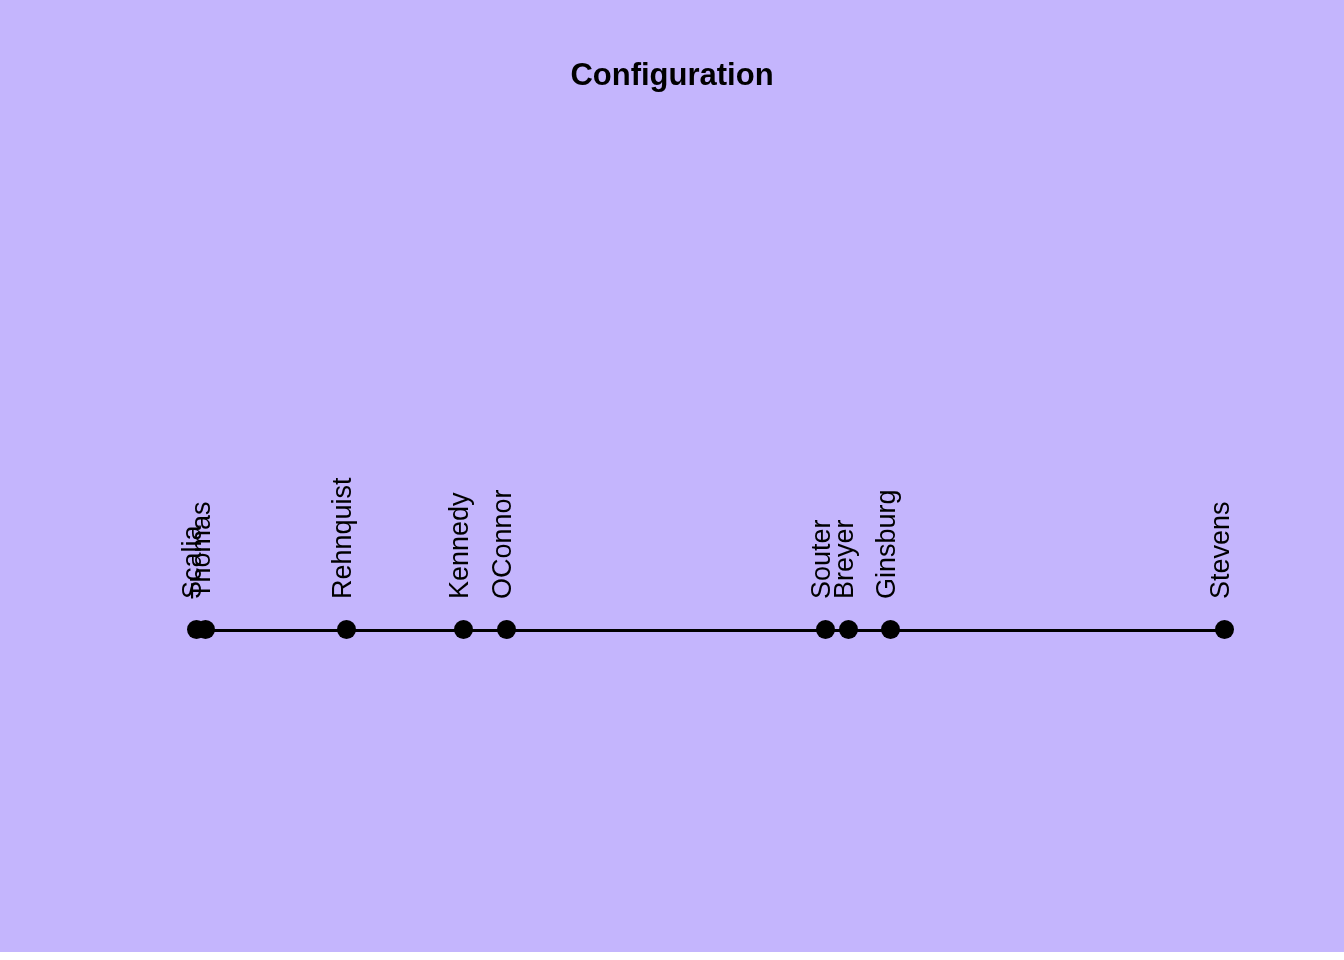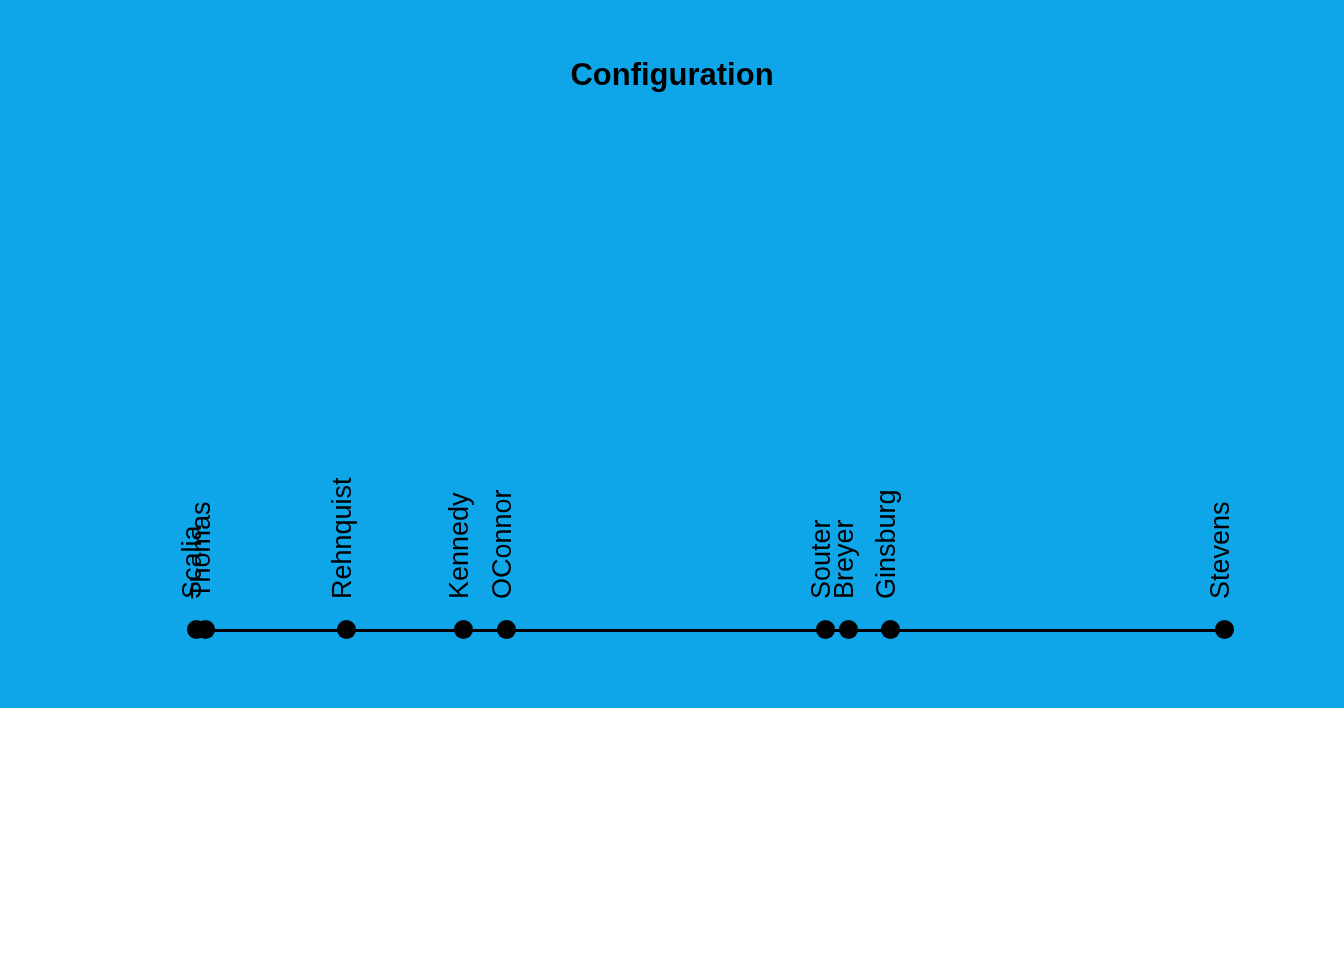--- a/index.html
+++ b/index.html
@@ -8,22 +8,22 @@
     padding: 0;
     background: #ffffff;
   }
   body {
     font-family: "Liberation Sans", sans-serif;
     color: #000000;
   }
   #canvas {
     position: relative;
     width: 1344px;
-    height: 708px;
-    background: #0ea5e9;
+    height: 952px;
+    background: #c4b5fd;
     overflow: hidden;
   }
   #plot-title {
     position: absolute;
     left: 0;
     top: 57px;
     width: 1344px;
     text-align: center;
     font-family: "Liberation Sans", sans-serif;
     font-size: 31px;

